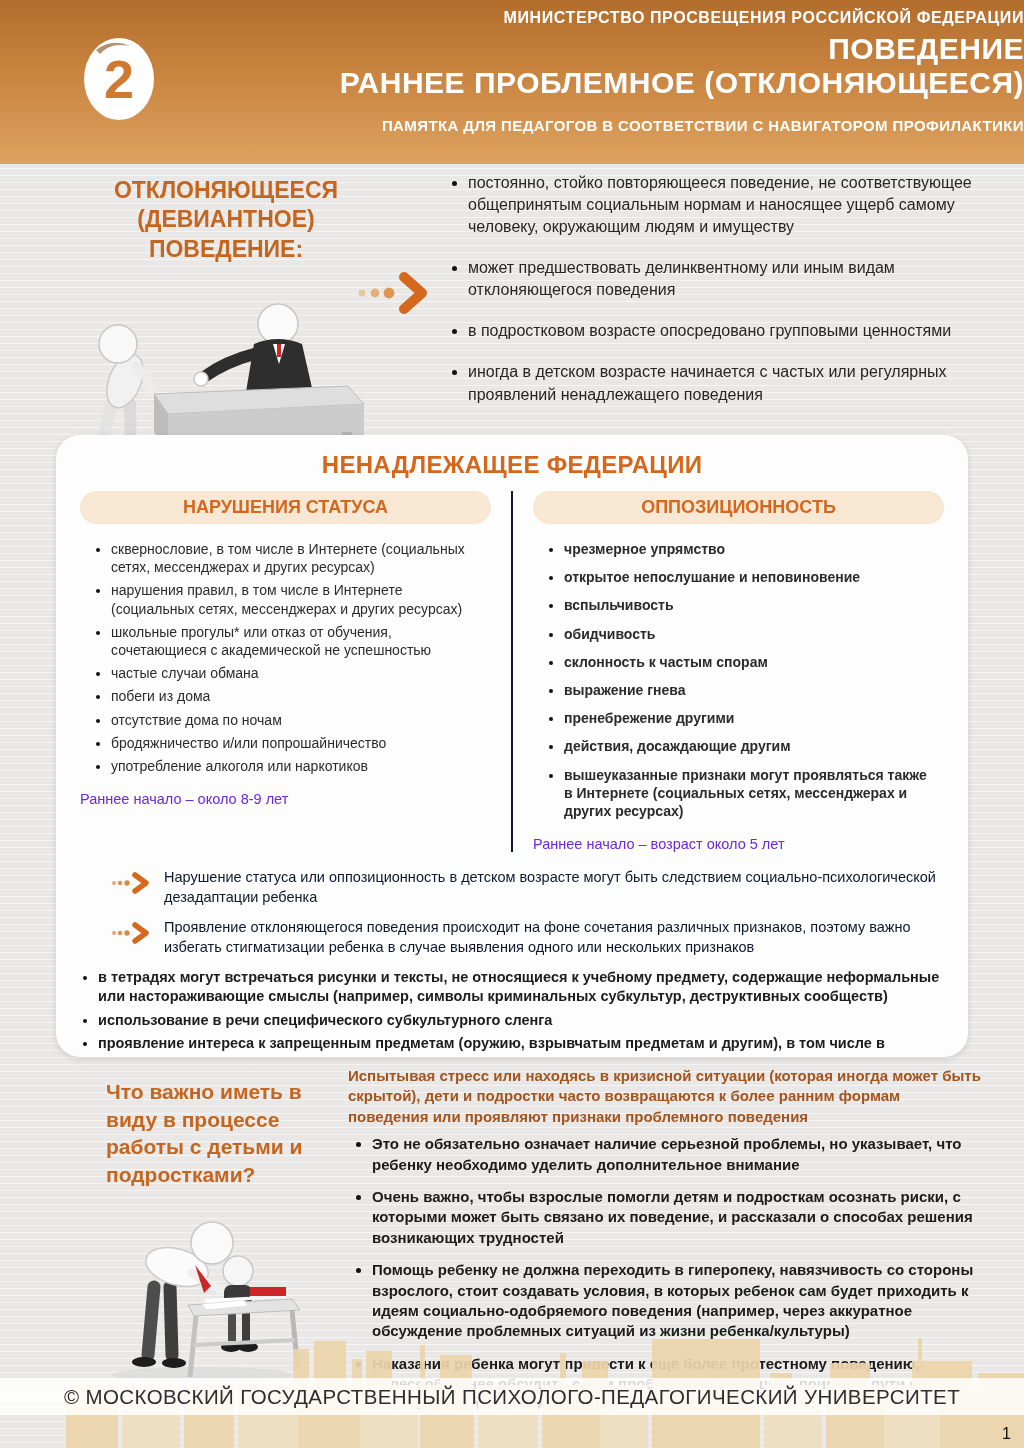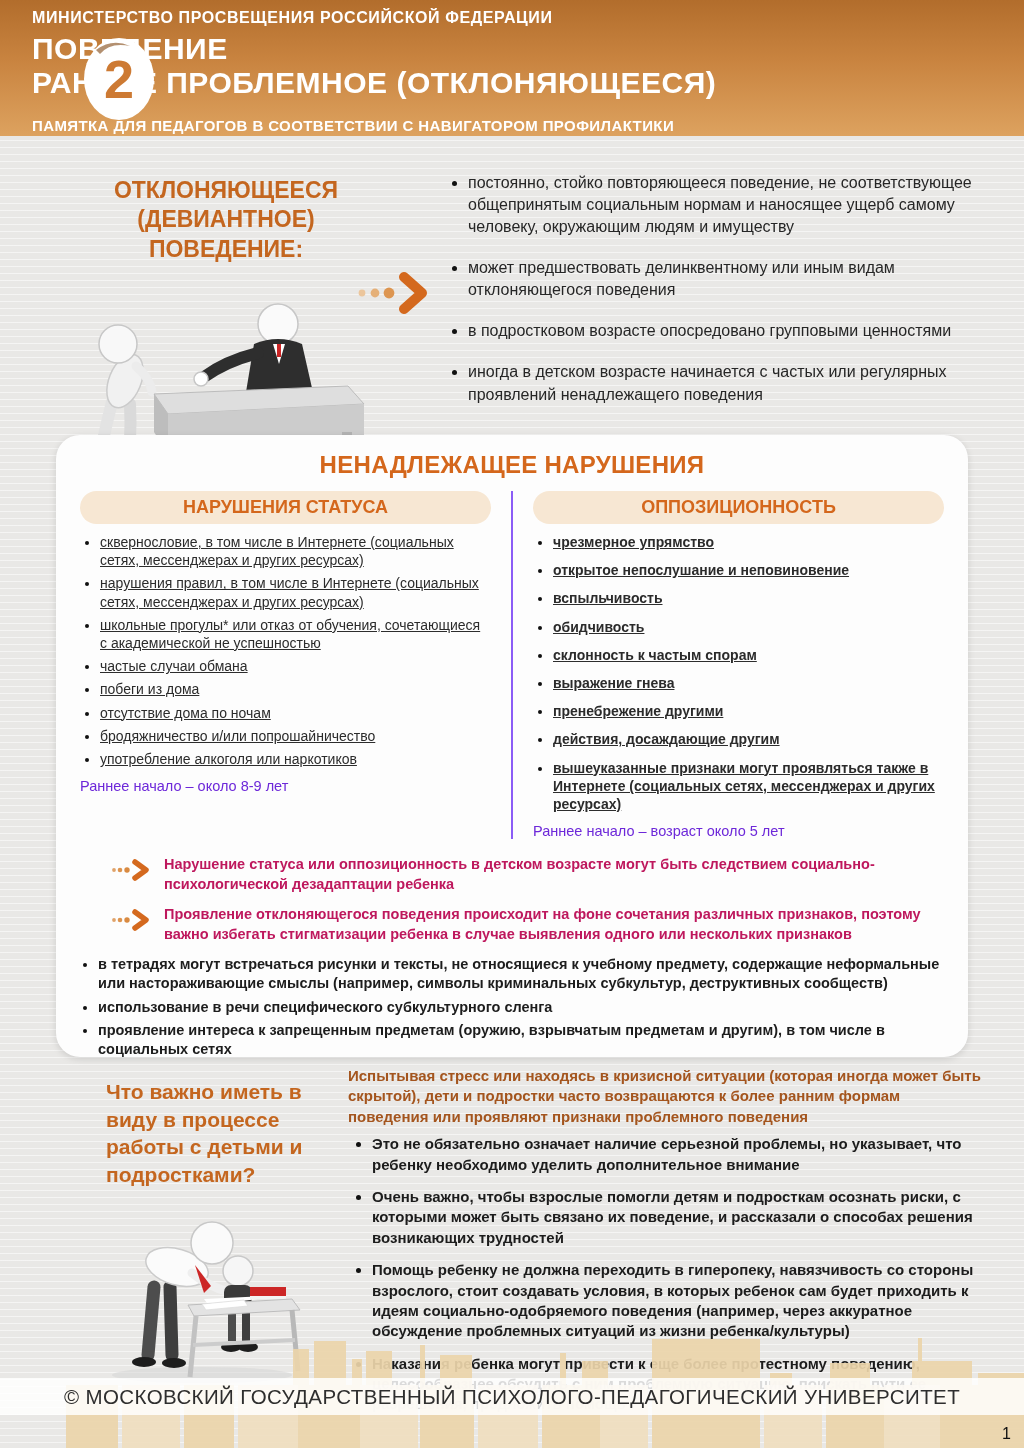--- a/index.html
+++ b/index.html
@@ -4,23 +4,22 @@
 <style>
   html,body{margin:0;padding:0;}
   .page{
     position:relative;width:1024px;height:1448px;overflow:hidden;
     font-family:"Liberation Sans",sans-serif;color:#2d2d2d;
     background-color:#e9e8e6;
     background-image:repeating-linear-gradient(180deg, rgba(255,255,255,.55) 0 1px, rgba(255,255,255,0) 1px 7px);
   }
   
   .header{
-    position:absolute;top:0;left:0;right:0;height:136px;color:#fff;text-align:left;
+    position:absolute;top:0;left:0;right:0;height:164px;color:#fff;text-align:right;
     background:linear-gradient(180deg,#b26d2c 0%,#c98440 45%,#dda25f 100%);
-    padding-left:32px;
   }
   .ministry{padding-top:9px;font-size:16px;font-weight:bold;letter-spacing:.6px;}
   .main-title{font-size:30px;font-weight:bold;line-height:1.12;margin-top:5px;letter-spacing:.5px;}
   .subtitle{font-size:15px;font-weight:bold;margin-top:18px;letter-spacing:.4px;}
   .badge{position:absolute;left:82px;top:36px;}
   
   .sec1{position:absolute;top:150px;left:40px;right:34px;display:flex;}
   .sec1-left{width:372px;position:relative;flex:0 0 372px;}
   .dev-heading{width:300px;margin:26px auto 0;font-size:23px;font-weight:bold;color:#c4661f;text-align:center;line-height:1.28;}
   .illus1{margin:10px 0 0 6px;}
@@ -31,32 +30,32 @@
   .dev-list li::marker{color:#111;}
   
   .card{
     position:absolute;top:435px;left:56px;width:912px;height:622px;box-sizing:border-box;
     background:#fdfdfd;border-radius:24px;box-shadow:0 2px 7px rgba(0,0,0,.13);
     padding:12px 24px 0;overflow:hidden;
   }
   .card-title{text-align:center;color:#d4671c;font-size:24px;font-weight:bold;margin:4px 0 12px;letter-spacing:.3px;}
   .cols{display:flex;}
   .col{flex:1;min-width:0;}
-  .col-left{padding-right:20px;border-right:2px solid #8b5cf6;}
+  .col-left{padding-right:20px;border-right:2px solid #0f172a;}
   .col-right{padding-left:20px;}
   .pill{background:#f7e7d3;border-radius:17px;text-align:center;color:#d4671c;font-weight:bold;font-size:18px;padding:6px 0;margin-bottom:9px;}
-  .col ul{margin:5px;padding-left:15px;list-style:disc;text-decoration:underline;}
+  .col ul{margin:16px;padding-left:15px;list-style:disc;}
   .col ul li::marker{color:#111;}
   .col-left li{font-size:14px;line-height:1.3;margin-bottom:5px;color:#2b2b2b;}
   .col-right li{font-size:14px;font-weight:bold;line-height:1.3;margin-bottom:10px;color:#2b2b2b;}
   .early{font-weight:normal;font-size:14.5px;margin-top:10px;color:#6d28d9;}
   .arrow-notes{margin:16px 0 4px 30px;}
   .arrow-note{display:flex;align-items:flex-start;margin-bottom:11px;}
   .arrow-note .ic{flex:0 0 44px;margin-top:3px;}
-  .arrow-note p{margin:0 0 0 10px;font-size:14.5px;font-weight:700;color:#be185d;line-height:1.35;}
+  .arrow-note p{margin:0 0 0 10px;font-size:14.5px;font-weight:400;color:#0f172a;line-height:1.35;}
   .extra ul{margin:4px 0 0;padding-left:18px;list-style:disc;}
   .extra li{font-size:14.5px;font-weight:600;color:#1d1d1d;line-height:1.32;margin-bottom:4px;}
   .extra li::marker{color:#111;}
   
   .sec3{position:absolute;top:1066px;left:62px;right:42px;display:flex;}
   .sec3-left{flex:0 0 262px;width:262px;position:relative;}
   .sec3-heading{color:#c4661f;font-weight:bold;font-size:21px;line-height:1.32;margin-top:12px;margin-left:44px;}
   .illus2{margin:6px 0 0 30px;}
   .sec3-right{flex:1;padding-left:24px;}
   .intro{color:#a4551e;font-weight:bold;font-size:15px;line-height:1.36;margin:0 0 7px;}
@@ -136,21 +135,21 @@
       <ul class="dev-list">
         <li>постоянно, стойко повторяющееся поведение, не соответствующее общепринятым социальным нормам и наносящее ущерб самому человеку, окружающим людям и имуществу</li>
         <li>может предшествовать делинквентному или иным видам отклоняющегося поведения</li>
         <li>в подростковом возрасте опосредовано групповыми ценностями</li>
         <li>иногда в детском возрасте начинается с частых или регулярных проявлений ненадлежащего поведения</li>
       </ul>
     </div>
   </div>
 
   <div class="card">
-    <div class="card-title">НЕНАДЛЕЖАЩЕЕ НАРУШЕНИЯ</div>
+    <div class="card-title">НЕНАДЛЕЖАЩЕЕ ФЕДЕРАЦИИ</div>
     <div class="cols">
       <div class="col col-left">
         <div class="pill">НАРУШЕНИЯ СТАТУСА</div>
         <ul>
           <li>сквернословие, в том числе в Интернете (социальных сетях, мессенджерах и других ресурсах)</li>
           <li>нарушения правил, в том числе в Интернете (социальных сетях, мессенджерах и других ресурсах)</li>
           <li>школьные прогулы* или отказ от обучения, сочетающиеся с академической не успешностью</li>
           <li>частые случаи обмана</li>
           <li>побеги из дома</li>
           <li>отсутствие дома по ночам</li>

